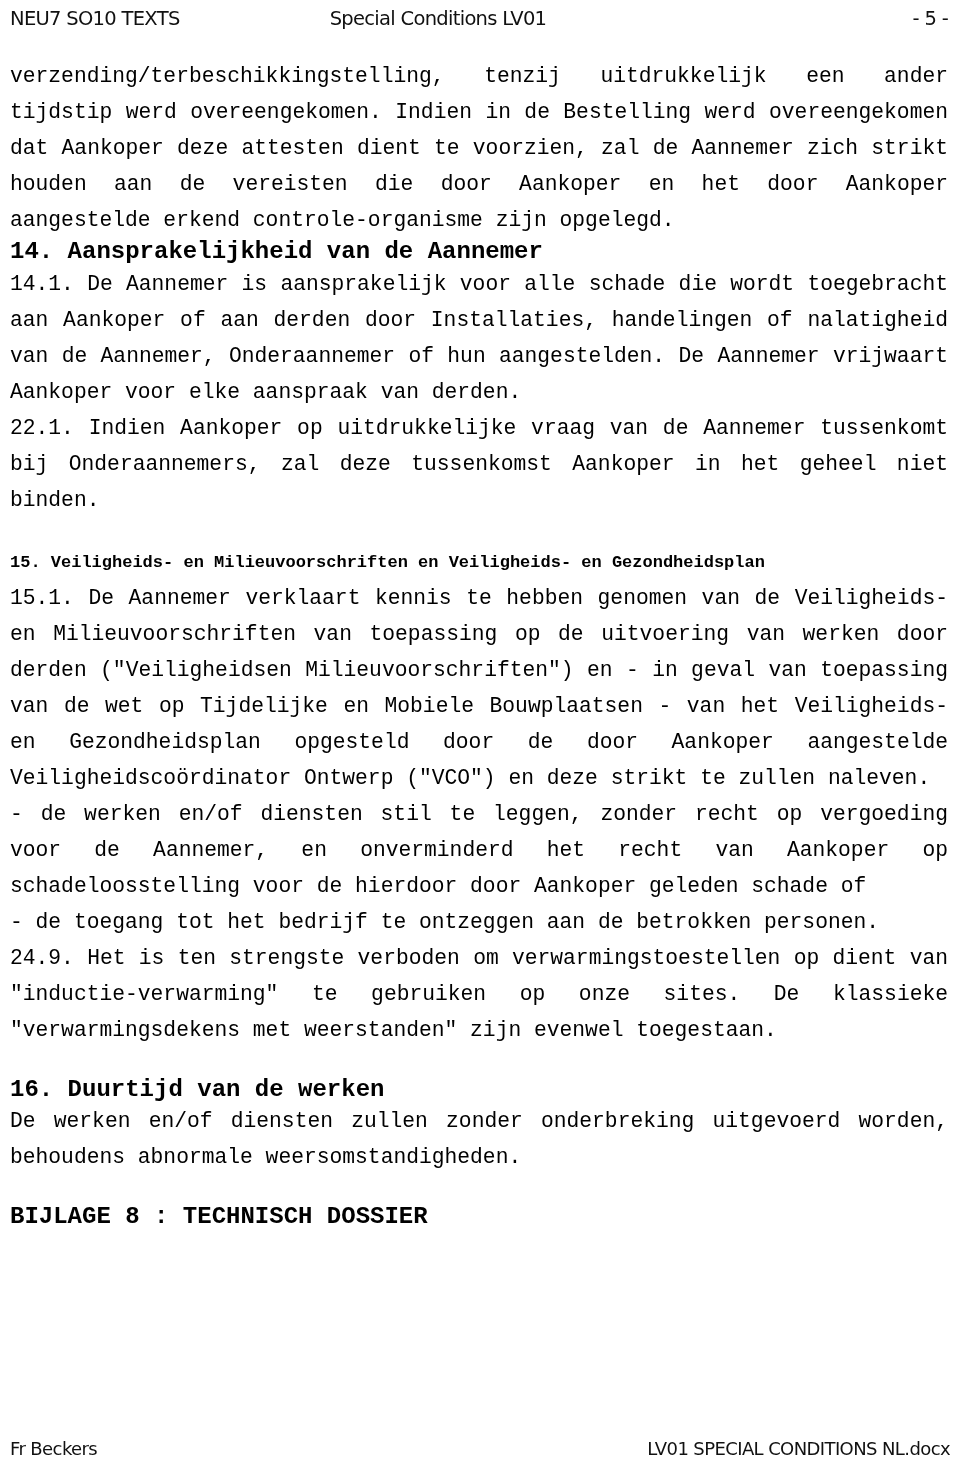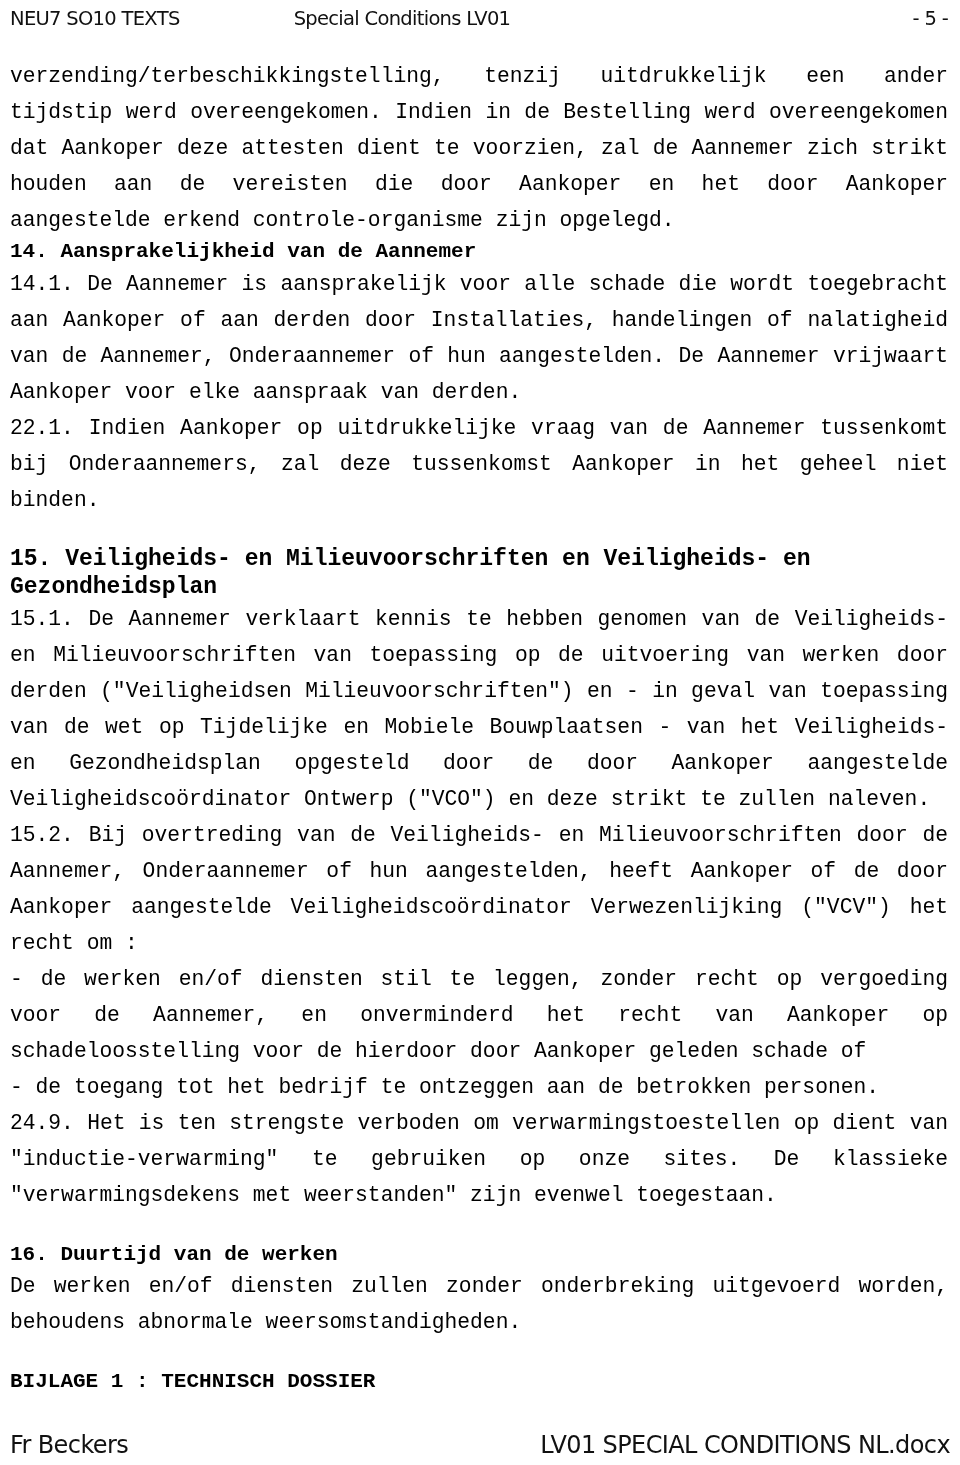--- a/index.html
+++ b/index.html
@@ -37,20 +37,21 @@
     top: 4px;
     white-space: nowrap;
   }
   .hdr-center {
     position: absolute;
     left: 0;
     top: 4px;
     width: 804px;
     text-align: center;
     white-space: nowrap;
+    padding-left: 36px;
   }
   .hdr-right {
     position: absolute;
     right: 12px;
     top: 4px;
     white-space: nowrap;
   }
 
   
   .doc-body {
@@ -62,29 +63,29 @@
   .para {
     font-size: 21.3px;
     line-height: 36px;
     text-align: justify;
     text-justify: inter-word;
     letter-spacing: 0px;
     white-space: normal;
     margin: 0;
   }
   .heading {
-    font-size: 21px;
+    font-size: 24px;
     line-height: 27.6px;
     font-weight: bold;
     text-align: left;
     margin: 0;
   }
   .heading-wrap {
-    font-size: 23px;
-    line-height: 28px;
+    font-size: 17px;
+    line-height: 35px;
     font-weight: bold;
     text-align: left;
     margin: 0;
     max-width: 880px;
   }
   .blank-line {
     height: 27.6px;
     line-height: 27.6px;
     font-size: 21.3px;
   }
@@ -93,21 +94,21 @@
   }
 
   
   .page-footer {
     position: absolute;
     left: 0;
     bottom: 4px;
     width: 960px;
     height: 32px;
     font-family: "DejaVu Sans", "Liberation Sans", sans-serif;
-    font-size: 24px;
+    font-size: 18px;
     letter-spacing: -0.6px;
     color: #111111;
   }
   .ftr-left {
     position: absolute;
     left: 10px;
     bottom: 2px;
     white-space: nowrap;
   }
   .ftr-right {
@@ -135,36 +136,35 @@
   <p class="para">14.1. De Aannemer is aansprakelijk voor alle schade die wordt toegebracht aan Aankoper of aan derden door Installaties, handelingen of nalatigheid van de Aannemer, Onderaannemer of hun aangestelden. De Aannemer vrijwaart Aankoper voor elke aanspraak van derden.</p>
 
   <p class="para">22.1. Indien Aankoper op uitdrukkelijke vraag van de Aannemer tussenkomt bij Onderaannemers, zal deze tussenkomst Aankoper in het geheel niet binden.</p>
 
   <div class="blank-line">&nbsp;</div>
 
   <p class="heading-wrap">15. Veiligheids- en Milieuvoorschriften en Veiligheids- en Gezondheidsplan</p>
 
   <p class="para">15.1. De Aannemer verklaart kennis te hebben genomen van de Veiligheids- en Milieuvoorschriften van toepassing op de uitvoering van werken door derden ("Veiligheidsen Milieuvoorschriften") en - in geval van toepassing van de wet op Tijdelijke en Mobiele Bouwplaatsen - van het Veiligheids- en Gezondheidsplan opgesteld door de door Aankoper aangestelde Veiligheidscoördinator Ontwerp ("VCO") en deze strikt te zullen naleven.</p>
 
-  <p class="para">15.2. Bij overtreding van de Veiligheids- en Milieuvoorschriften door de Aannemer, Onderaannemer of hun aangestelden, heeft Aankoper of de door Aankoper aangestelde Veiligheidscoördinator Verwezenlijking ("VCV") het recht om :</p>
 
   <p class="para">- de werken en/of diensten stil te leggen, zonder recht op vergoeding voor de Aannemer, en onverminderd het recht van Aankoper op schadeloosstelling voor de hierdoor door Aankoper geleden schade of</p>
 
   <p class="para">- de toegang tot het bedrijf te ontzeggen aan de betrokken personen.</p>
 
   <p class="para"><span>24.9. Het is ten </span><b class="inline-bold">strengste verboden</b><span> om verwarmingstoestellen op dient van "inductie-verwarming" te gebruiken op onze sites.  De klassieke "verwarmingsdekens met weerstanden" zijn evenwel toegestaan.</span></p>
 
   <div class="blank-line">&nbsp;</div>
 
   <p class="heading">16. Duurtijd van de werken</p>
 
   <p class="para">De werken en/of diensten zullen zonder onderbreking uitgevoerd worden, behoudens abnormale weersomstandigheden.</p>
 
   <div class="blank-line">&nbsp;</div>
 
-  <p class="heading">BIJLAGE 1 : TECHNISCH DOSSIER</p>
+  <p class="heading">BIJLAGE 8 : TECHNISCH DOSSIER</p>
 
 </div>
 
 <div class="page-footer">
   <div class="ftr-left">Fr Beckers</div>
   <div class="ftr-right">LV01 SPECIAL CONDITIONS NL.docx</div>
 </div>
 
 </body></html>

